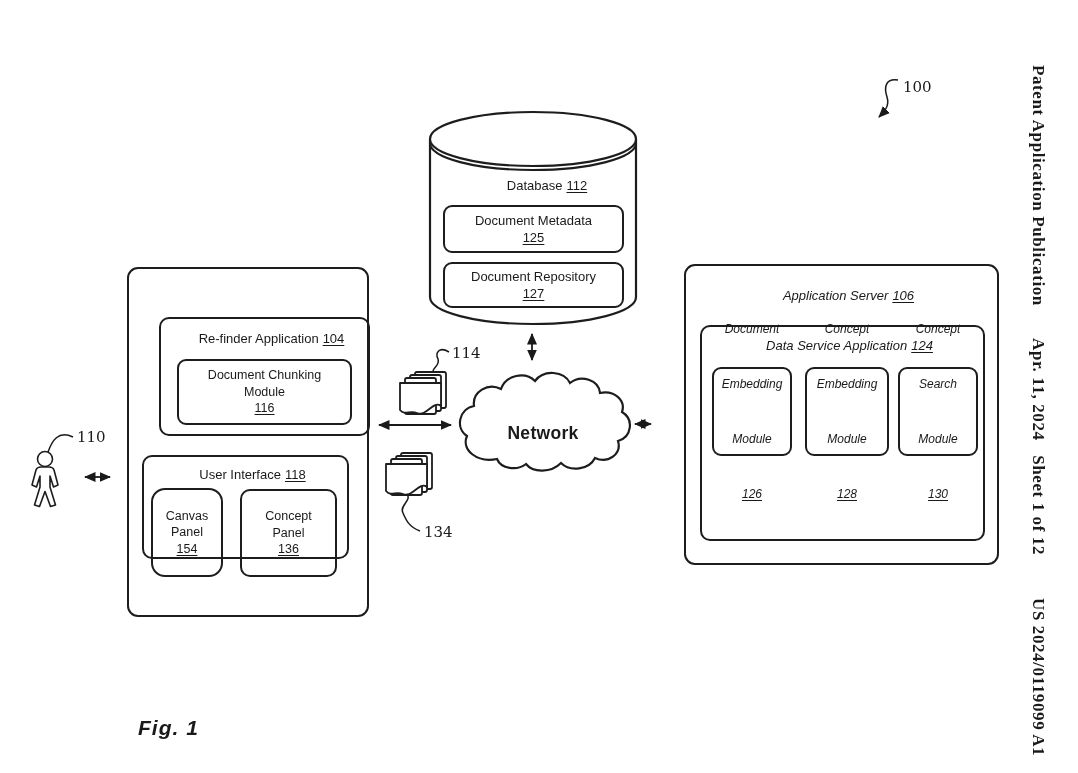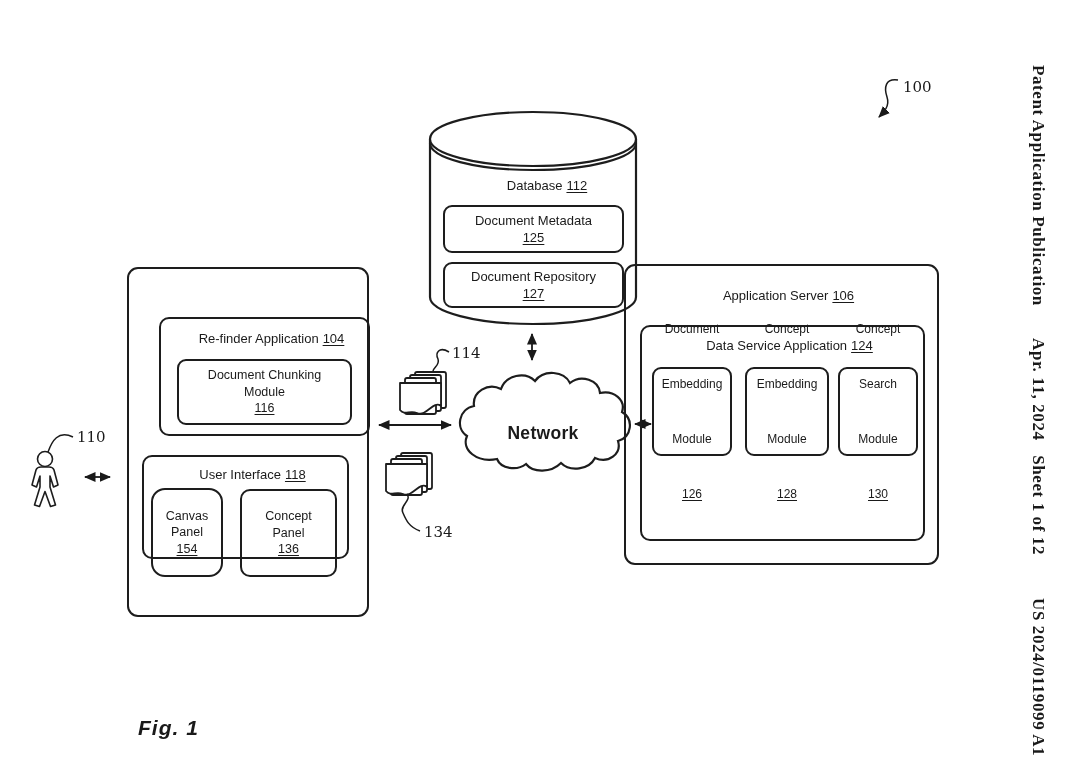--- a/index.html
+++ b/index.html
@@ -155,21 +155,21 @@
         <span class="ref">154</span>
       </div>
       <div class="box cbox lh16" style="left:96px; top:32px; width:97px; height:88px; border-radius:10px;">
         <span>Concept</span>
         <span>Panel</span>
         <span class="ref">136</span>
       </div>
     </div>
   </div>
 
-  <div class="box" style="left:624px; top:264px; width:315px; height:301px;">
+  <div class="box" style="left:684px; top:264px; width:315px; height:301px;font-style:italic;">
     <div class="box-title" style="top:22px;">
       <span>Application Server</span><span class="ref">106</span>
     </div>
 
     <div class="box" style="left:14px; top:59px; width:285px; height:216px; border-radius:10px;">
       <div class="box-title" style="top:11px;">
         <span>Data Service Application</span><span class="ref">124</span>
       </div>
 
       <div class="box cbox lh15" style="left:10px; top:40px; width:80px; height:89px; border-radius:9px;">

